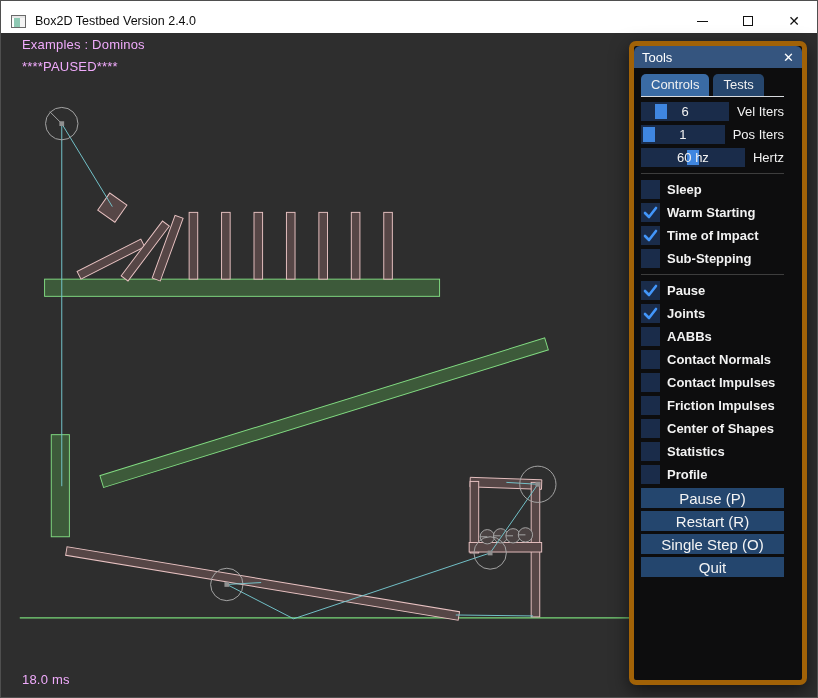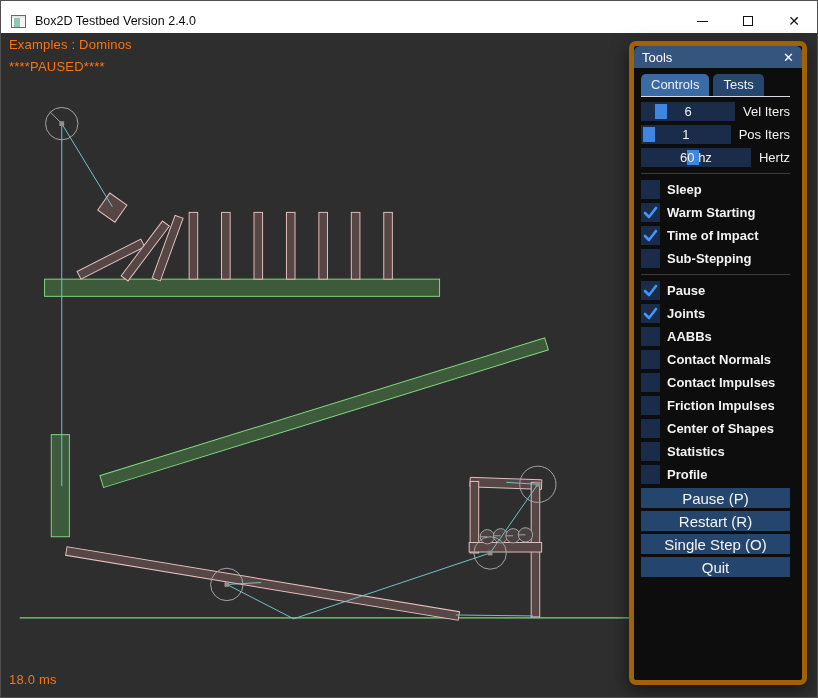--- a/index.html
+++ b/index.html
@@ -12,31 +12,31 @@
   .win-title { margin-left:9px; font-size:12.5px; color:#0d0d0d; }
   .win-controls { margin-left:auto; display:flex; align-items:center; height:100%; }
   .win-btn { width:46px; height:100%; display:flex; align-items:center; justify-content:center; color:#111; font-size:13px; cursor:default; }
   .glyph-min { display:block; width:11px; border-top:1px solid #111; }
   .glyph-max { display:block; width:10px; height:10px; border:1px solid #111; }
   .glyph-close { font-size:14px; line-height:1; }
 
   
   .canvas-wrap { position:absolute; top:32px; left:0; width:818px; height:665px; background:#2e2e2e; }
   .scene-svg { position:absolute; top:0; left:0; }
-  .hud { position:absolute; left:8px; font-size:13px; color:#f97316; letter-spacing:.2px; }
+  .hud { position:absolute; left:21px; font-size:13px; color:#f0abfc; letter-spacing:.2px; }
   .hud-example { top:4px; }
   .hud-paused { top:26px; }
   .hud-ms { top:639px; }
 
   
   .panel { position:absolute; left:628px; top:40px; width:178px; height:644px; background:#0d0d0e; border:5px solid #a16207; border-radius:7px; box-shadow:0 6px 18px rgba(0,0,0,.55); color:#f0f0f0; font-size:13px; }
   .panel-header { height:22px; background:#35557f; border-radius:6px 6px 0 0; display:flex; align-items:center; padding:0 8px; }
   .panel-title { color:#fff; font-size:13px; }
   .panel-close { margin-left:auto; color:#fff; font-size:13px; line-height:1; cursor:default; }
-  .panel-body { padding:6px 12px 0 7px; }
+  .panel-body { padding:6px 18px 0 7px; }
 
   .tabbar { display:flex; gap:4px; margin-top:0; }
   .tab { padding:3px 10px 4px 10px; border-radius:5px 5px 0 0; background:#26466d; color:#f0f0f0; cursor:default; }
   .tab.active { background:#3a6ba4; }
   .tab-underline { height:1px; background:#d7dade; margin-bottom:5px; }
 
   .slider-row { display:flex; align-items:center; margin-bottom:4px; }
   .slider-track { position:relative; width:115px; height:19px; background:#1a2c4a; }
   .slider-grab { position:absolute; top:2px; width:12px; height:15px; background:#3f86e0; }
   .slider-value { position:relative; display:block; width:100%; text-align:center; line-height:19px; color:#f2f2f2; }

